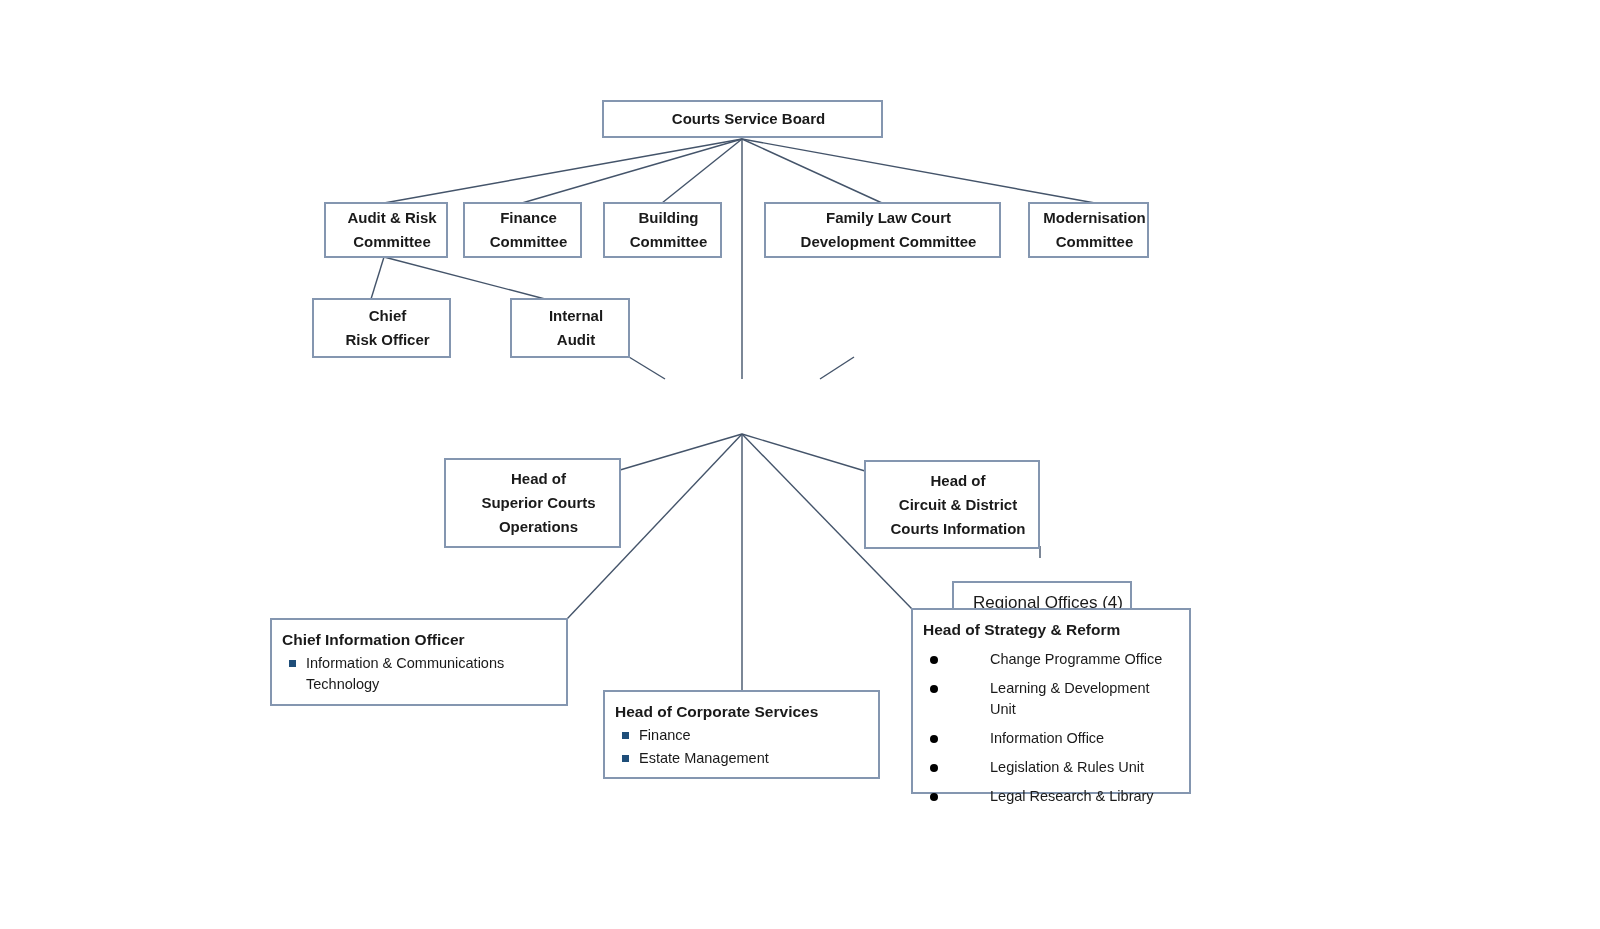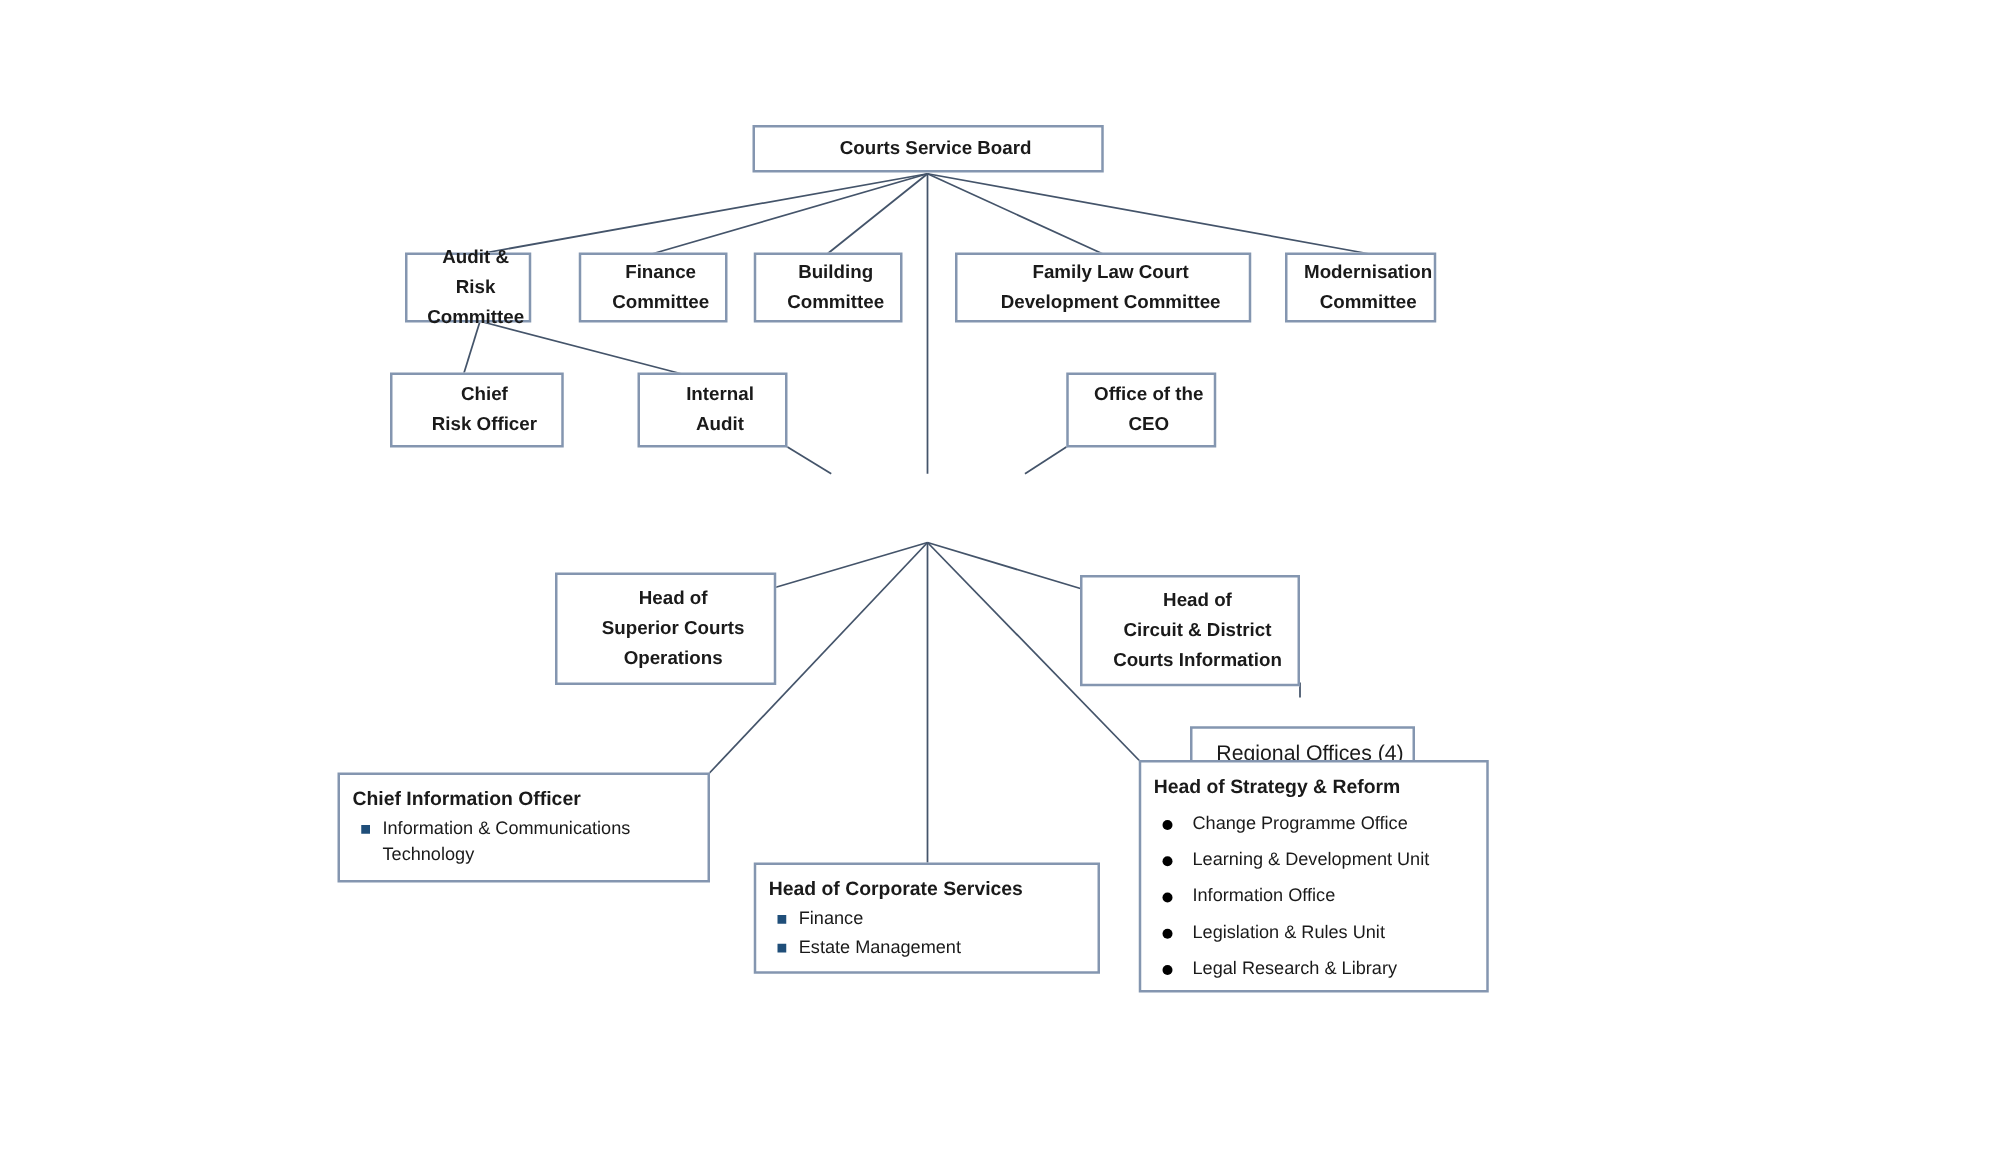--- a/index.html
+++ b/index.html
@@ -30,21 +30,21 @@
     display:flex;align-items:center;justify-content:center;text-align:center;
     font-weight:normal;font-size:17px;line-height:20px;margin-top:24px;
   }
   .detail{padding:9px 10px 6px 10px;}
   .dtitle{font-weight:bold;font-size:15.5px;line-height:22px;}
   .brow{display:flex;align-items:flex-start;font-size:14.5px;line-height:21px;margin-top:2px;}
   .sq{width:7px;height:7px;background:var(--sq);margin:7px 10px 0 7px;flex:none;}
   .dot{width:8px;height:8px;border-radius:50%;background:var(--dot);margin:7px 0 0 7px;flex:none;}
   .btext{flex:1;}
   .strategy .brow{margin-top:8px;}
-  .strategy .btext{margin-left:16px;}
+  .strategy .btext{margin-left:52px;}
   .ln{display:block;}
 </style>
 </head>
 <body>
 
 <div class="canvas">
 
   <svg class="wires" width="1600" height="929" viewBox="0 0 1600 929" aria-hidden="true">
 
     <line x1="742" y1="139" x2="384" y2="203"></line>
@@ -66,21 +66,21 @@
     <line x1="742" y1="434" x2="742" y2="691"></line>
     <line x1="742" y1="434" x2="912" y2="609"></line>
 
     <line x1="1040" y1="546" x2="1040" y2="558"></line>
   </svg>
 
   <div class="node center" style="left:602px;top:100px;width:281px;height:38px">
     <span class="ln">Courts Service Board</span>
   </div>
 
-  <div class="node center" style="left:324px;top:202px;width:101px;height:56px">
+  <div class="node center" style="left:324px;top:202px;width:124px;height:56px">
     <span class="ln">Audit &amp; Risk</span>
     <span class="ln">Committee</span>
   </div>
 
   <div class="node center" style="left:463px;top:202px;width:119px;height:56px">
     <span class="ln">Finance</span>
     <span class="ln">Committee</span>
   </div>
 
   <div class="node center" style="left:603px;top:202px;width:119px;height:56px">
@@ -101,24 +101,20 @@
   <div class="node center" style="left:312px;top:298px;width:139px;height:60px">
     <span class="ln">Chief</span>
     <span class="ln">Risk Officer</span>
   </div>
 
   <div class="node center" style="left:510px;top:298px;width:120px;height:60px">
     <span class="ln">Internal</span>
     <span class="ln">Audit</span>
   </div>
 
-  <div class="node center" style="left:853px;top:298px;width:120px;height:60px">
-    <span class="ln">Office of the</span>
-    <span class="ln">CEO</span>
-  </div>
 
 
   <div class="node center" style="left:444px;top:458px;width:177px;height:90px">
     <span class="ln">Head of</span>
     <span class="ln">Superior Courts</span>
     <span class="ln">Operations</span>
   </div>
 
   <div class="node center" style="left:864px;top:460px;width:176px;height:89px">
     <span class="ln">Head of</span>

